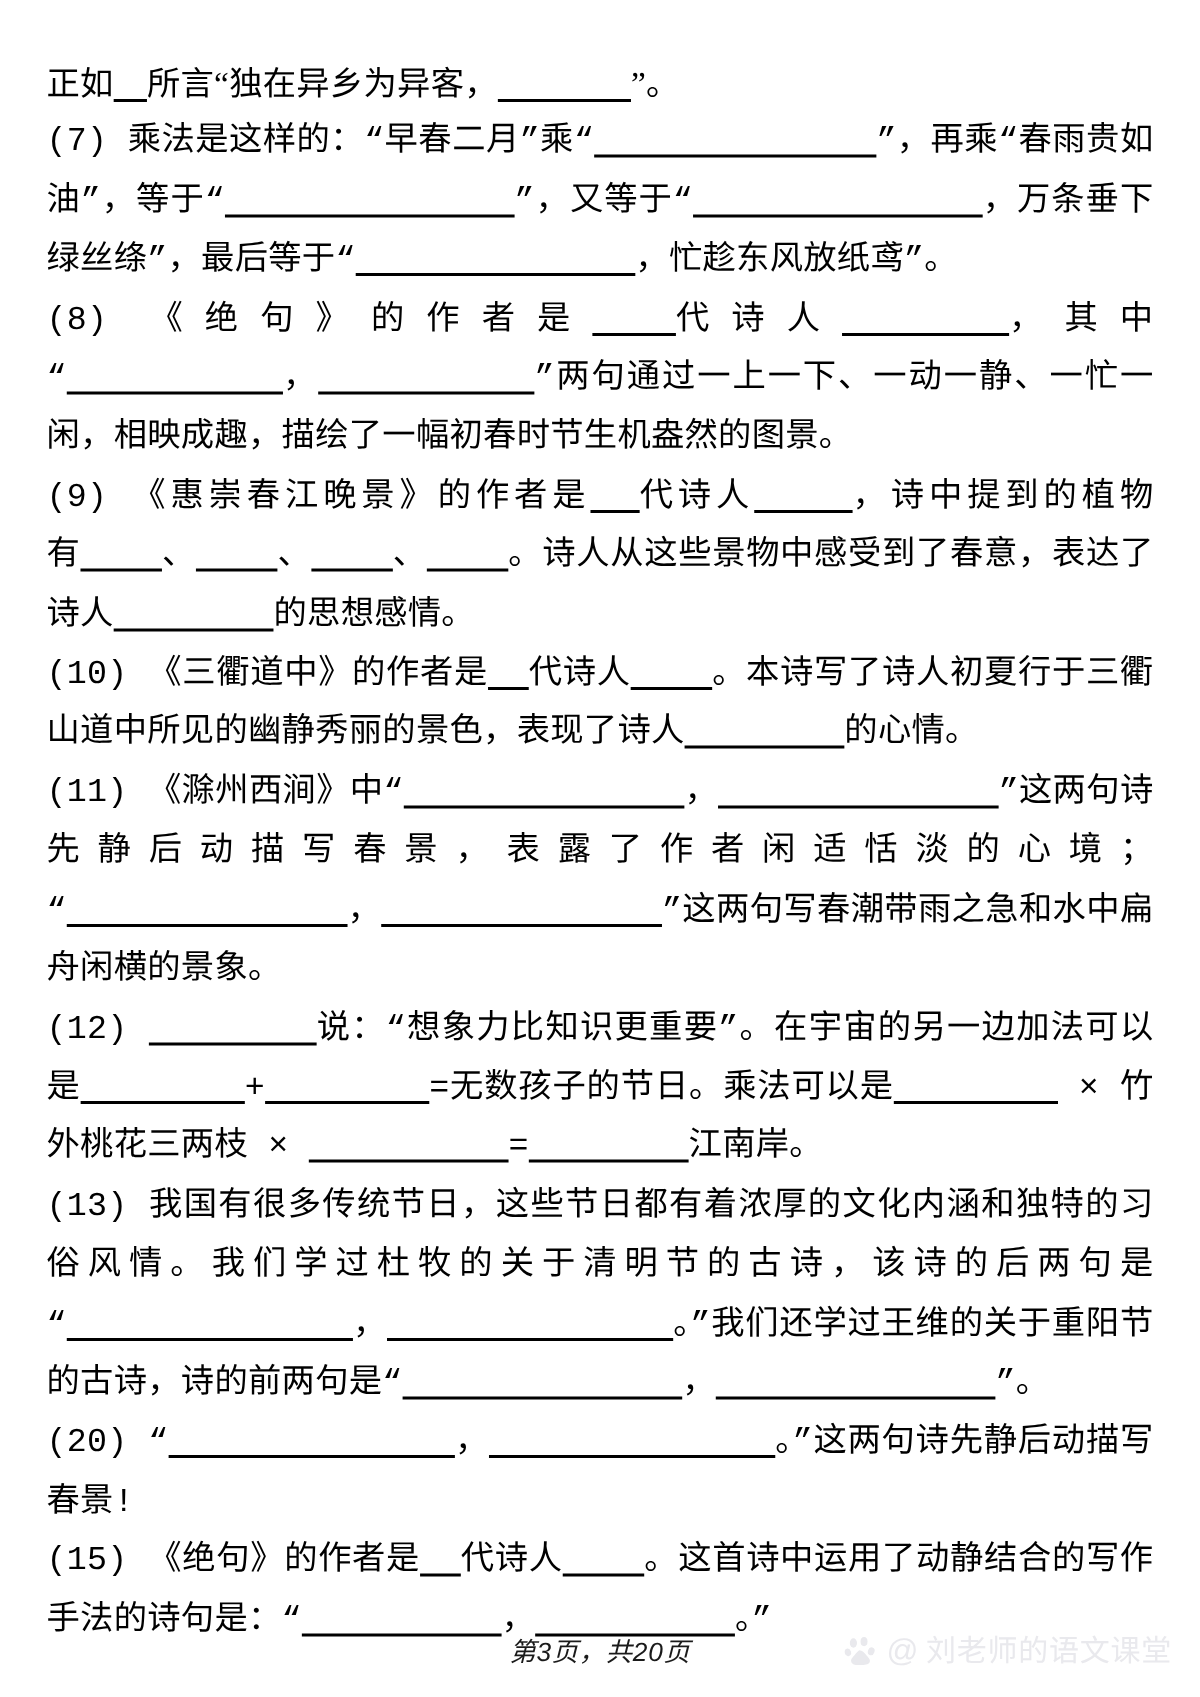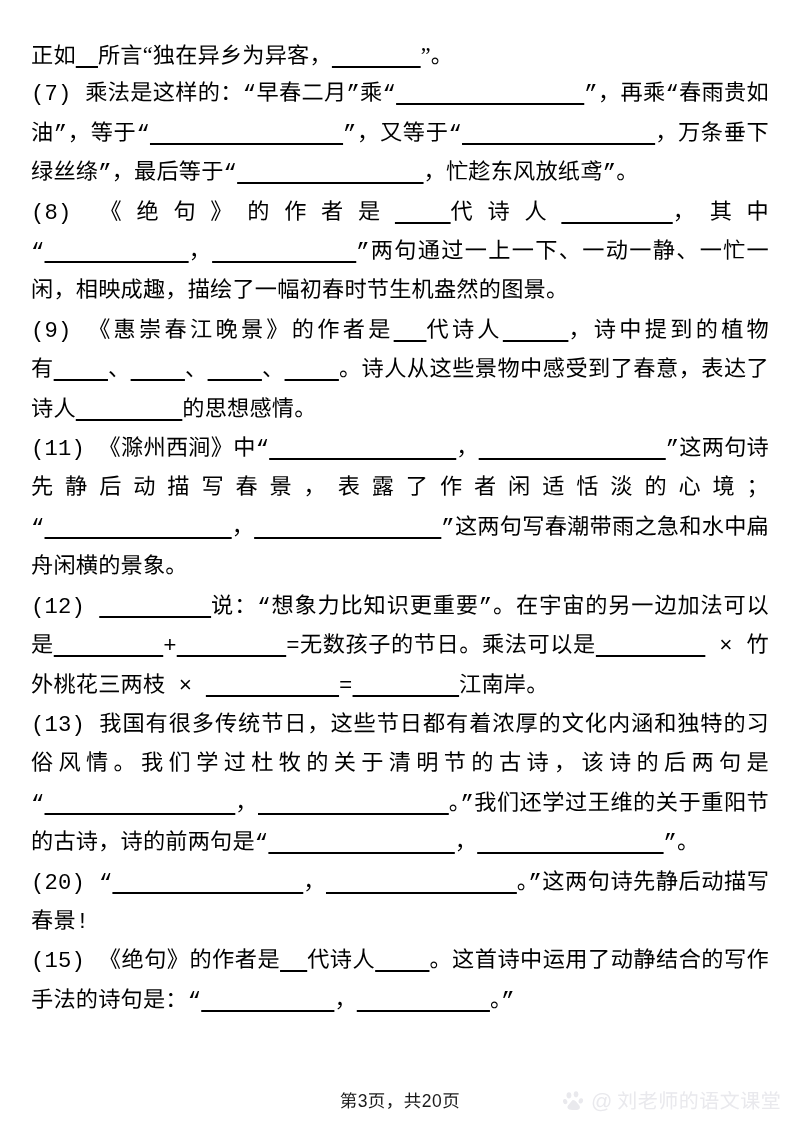--- a/index.html
+++ b/index.html
@@ -68,20 +68,21 @@
   .footer {
     position: absolute;
     left: 0;
     top: 1087px;
     width: 800px;
     text-align: center;
     font-family: "Liberation Sans", "DejaVu Sans", sans-serif;
     font-size: 17.5px;
     letter-spacing: 0.5px;
     color: #1a1a1a;
+    font-style: italic;
   }
 
   
   .watermark {
     position: absolute;
     left: 563px;
     top: 1089px;
     display: flex;
     align-items: center;
     gap: 5px;
@@ -112,20 +113,21 @@
 </head>
 <body>
 
 <div class="page">
 
   <div class="content">
     <p class="qblock"><span class="seg">正如</span><span class="blank">&nbsp;&nbsp;&nbsp;&nbsp;</span><span class="seg">所言“独在异乡为异客，</span><span class="blank">&nbsp;&nbsp;&nbsp;&nbsp;&nbsp;&nbsp;&nbsp;&nbsp;&nbsp;&nbsp;&nbsp;&nbsp;&nbsp;&nbsp;&nbsp;&nbsp;</span><span class="seg">”。</span></p>
     <p class="qblock"><span class="seg">(7) 乘法是这样的：“早春二月”乘“</span><span class="blank">&nbsp;&nbsp;&nbsp;&nbsp;&nbsp;&nbsp;&nbsp;&nbsp;&nbsp;&nbsp;&nbsp;&nbsp;&nbsp;&nbsp;</span><span class="seg">”，再乘“春雨贵如油”，等于“</span><span class="blank">&nbsp;&nbsp;&nbsp;&nbsp;&nbsp;&nbsp;&nbsp;&nbsp;&nbsp;&nbsp;&nbsp;&nbsp;&nbsp;&nbsp;</span><span class="seg">”，又等于“</span><span class="blank">&nbsp;&nbsp;&nbsp;&nbsp;&nbsp;&nbsp;&nbsp;&nbsp;&nbsp;&nbsp;&nbsp;&nbsp;&nbsp;&nbsp;</span><span class="seg">，万条垂下绿丝绦”，最后等于“</span><span class="blank">&nbsp;&nbsp;&nbsp;&nbsp;&nbsp;&nbsp;&nbsp;&nbsp;&nbsp;&nbsp;&nbsp;&nbsp;&nbsp;&nbsp;</span><span class="seg">，忙趁东风放纸鸢”。</span></p>
     <p class="qblock"><span class="seg">(8) 《绝句》的作者是</span><span class="blank">&nbsp;&nbsp;</span><span class="seg">代诗人</span><span class="blank">&nbsp;&nbsp;&nbsp;&nbsp;</span><span class="seg">，其中“</span><span class="blank">&nbsp;&nbsp;&nbsp;&nbsp;&nbsp;&nbsp;&nbsp;&nbsp;&nbsp;&nbsp;</span><span class="seg">，</span><span class="blank">&nbsp;&nbsp;&nbsp;&nbsp;&nbsp;&nbsp;&nbsp;&nbsp;&nbsp;&nbsp;</span><span class="seg">”两句通过一上一下、一动一静、一忙一闲，相映成趣，描绘了一幅初春时节生机盎然的图景。</span></p>
     <p class="qblock"><span class="seg">(9) 《惠崇春江晚景》的作者是</span><span class="blank">&nbsp;&nbsp;</span><span class="seg">代诗人</span><span class="blank">&nbsp;&nbsp;&nbsp;&nbsp;</span><span class="seg">，诗中提到的植物有</span><span class="blank">&nbsp;&nbsp;&nbsp;&nbsp;</span><span class="seg">、</span><span class="blank">&nbsp;&nbsp;&nbsp;&nbsp;</span><span class="seg">、</span><span class="blank">&nbsp;&nbsp;&nbsp;&nbsp;</span><span class="seg">、</span><span class="blank">&nbsp;&nbsp;&nbsp;&nbsp;</span><span class="seg">。诗人从这些景物中感受到了春意，表达了诗人</span><span class="blank">&nbsp;&nbsp;&nbsp;&nbsp;&nbsp;&nbsp;&nbsp;&nbsp;</span><span class="seg">的思想感情。</span></p>
+    <p class="qblock"><span class="seg">(10) 《三衢道中》的作者是</span><span class="blank">&nbsp;&nbsp;</span><span class="seg">代诗人</span><span class="blank">&nbsp;&nbsp;&nbsp;&nbsp;</span><span class="seg">。本诗写了诗人初夏行于三衢山道中所见的幽静秀丽的景色，表现了诗人</span><span class="blank">&nbsp;&nbsp;&nbsp;&nbsp;&nbsp;&nbsp;&nbsp;&nbsp;</span><span class="seg">的心情。</span></p>
     <p class="qblock"><span class="seg">(11) 《滁州西涧》中“</span><span class="blank">&nbsp;&nbsp;&nbsp;&nbsp;&nbsp;&nbsp;&nbsp;&nbsp;&nbsp;&nbsp;&nbsp;&nbsp;&nbsp;&nbsp;</span><span class="seg">，</span><span class="blank">&nbsp;&nbsp;&nbsp;&nbsp;&nbsp;&nbsp;&nbsp;&nbsp;&nbsp;&nbsp;&nbsp;&nbsp;&nbsp;&nbsp;</span><span class="seg">”这两句诗先静后动描写春景，表露了作者闲适恬淡的心境；“</span><span class="blank">&nbsp;&nbsp;&nbsp;&nbsp;&nbsp;&nbsp;&nbsp;&nbsp;&nbsp;&nbsp;&nbsp;&nbsp;&nbsp;&nbsp;</span><span class="seg">，</span><span class="blank">&nbsp;&nbsp;&nbsp;&nbsp;&nbsp;&nbsp;&nbsp;&nbsp;&nbsp;&nbsp;&nbsp;&nbsp;&nbsp;&nbsp;</span><span class="seg">”这两句写春潮带雨之急和水中扁舟闲横的景象。</span></p>
     <p class="qblock"><span class="seg">(12) </span><span class="blank">&nbsp;&nbsp;&nbsp;&nbsp;&nbsp;&nbsp;&nbsp;&nbsp;</span><span class="seg">说：“想象力比知识更重要”。在宇宙的另一边加法可以是</span><span class="blank">&nbsp;&nbsp;&nbsp;&nbsp;&nbsp;&nbsp;&nbsp;&nbsp;</span><span class="seg">+</span><span class="blank">&nbsp;&nbsp;&nbsp;&nbsp;&nbsp;&nbsp;&nbsp;&nbsp;</span><span class="seg">=无数孩子的节日。乘法可以是</span><span class="blank">&nbsp;&nbsp;&nbsp;&nbsp;&nbsp;&nbsp;&nbsp;&nbsp;</span><span class="seg"> × 竹外桃花三两枝 × </span><span class="blank">&nbsp;&nbsp;&nbsp;&nbsp;&nbsp;&nbsp;&nbsp;&nbsp;&nbsp;&nbsp;</span><span class="seg">=</span><span class="blank">&nbsp;&nbsp;&nbsp;&nbsp;&nbsp;&nbsp;&nbsp;&nbsp;</span><span class="seg">江南岸。</span></p>
     <p class="qblock"><span class="seg">(13) 我国有很多传统节日，这些节日都有着浓厚的文化内涵和独特的习俗风情。我们学过杜牧的关于清明节的古诗，该诗的后两句是“</span><span class="blank">&nbsp;&nbsp;&nbsp;&nbsp;&nbsp;&nbsp;&nbsp;&nbsp;&nbsp;&nbsp;&nbsp;&nbsp;&nbsp;&nbsp;</span><span class="seg">，</span><span class="blank">&nbsp;&nbsp;&nbsp;&nbsp;&nbsp;&nbsp;&nbsp;&nbsp;&nbsp;&nbsp;&nbsp;&nbsp;&nbsp;&nbsp;</span><span class="seg">。”我们还学过王维的关于重阳节的古诗，诗的前两句是“</span><span class="blank">&nbsp;&nbsp;&nbsp;&nbsp;&nbsp;&nbsp;&nbsp;&nbsp;&nbsp;&nbsp;&nbsp;&nbsp;&nbsp;&nbsp;</span><span class="seg">，</span><span class="blank">&nbsp;&nbsp;&nbsp;&nbsp;&nbsp;&nbsp;&nbsp;&nbsp;&nbsp;&nbsp;&nbsp;&nbsp;&nbsp;&nbsp;</span><span class="seg">”。</span></p>
     <p class="qblock"><span class="seg">(20) “</span><span class="blank">&nbsp;&nbsp;&nbsp;&nbsp;&nbsp;&nbsp;&nbsp;&nbsp;&nbsp;&nbsp;&nbsp;&nbsp;&nbsp;&nbsp;</span><span class="seg">，</span><span class="blank">&nbsp;&nbsp;&nbsp;&nbsp;&nbsp;&nbsp;&nbsp;&nbsp;&nbsp;&nbsp;&nbsp;&nbsp;&nbsp;&nbsp;</span><span class="seg">。”这两句诗先静后动描写春景!</span></p>
     <p class="qblock"><span class="seg">(15) 《绝句》的作者是</span><span class="blank">&nbsp;&nbsp;</span><span class="seg">代诗人</span><span class="blank">&nbsp;&nbsp;&nbsp;&nbsp;</span><span class="seg">。这首诗中运用了动静结合的写作手法的诗句是：“</span><span class="blank">&nbsp;&nbsp;&nbsp;&nbsp;&nbsp;&nbsp;&nbsp;&nbsp;&nbsp;&nbsp;</span><span class="seg">，</span><span class="blank">&nbsp;&nbsp;&nbsp;&nbsp;&nbsp;&nbsp;&nbsp;&nbsp;&nbsp;&nbsp;</span><span class="seg">。”</span></p>
   </div>
 
   <div class="footer">
     <span>第3页，共20页</span>
   </div>

